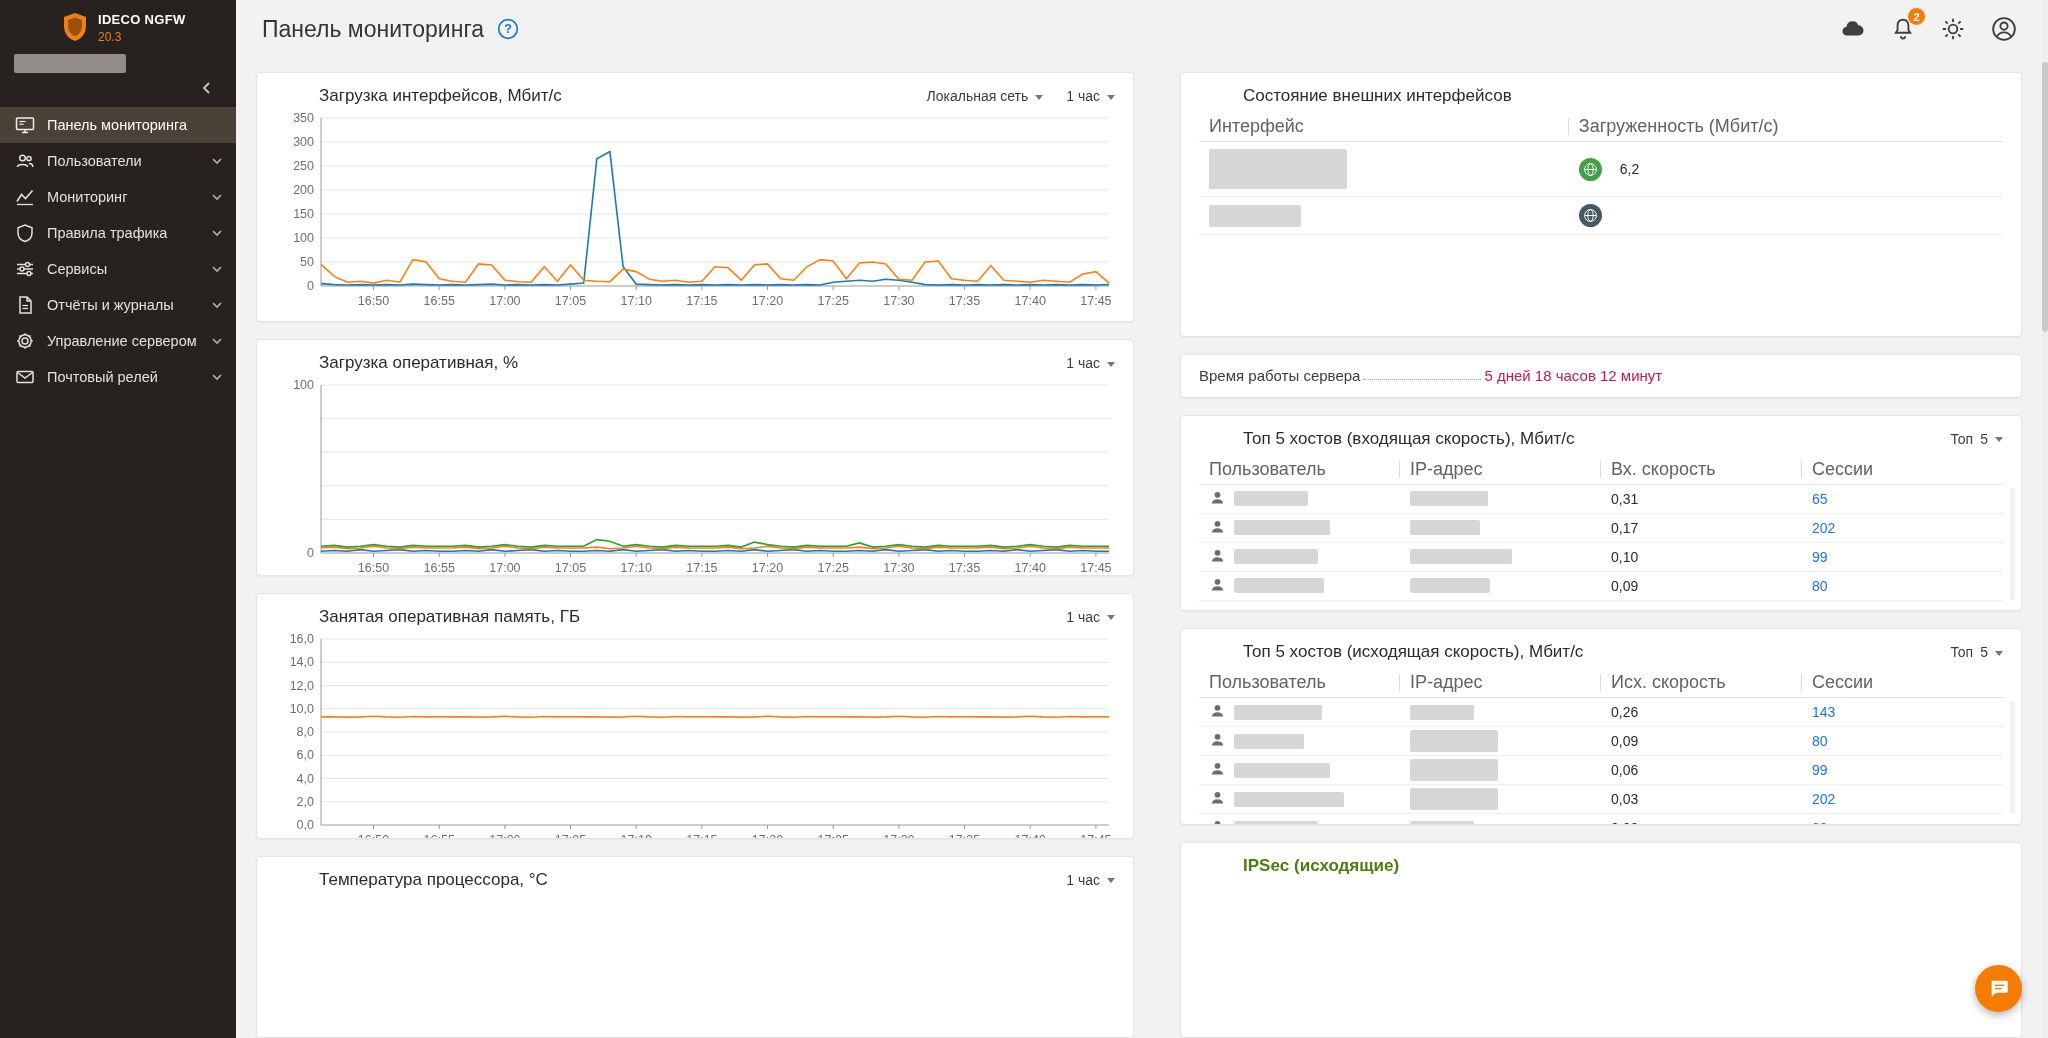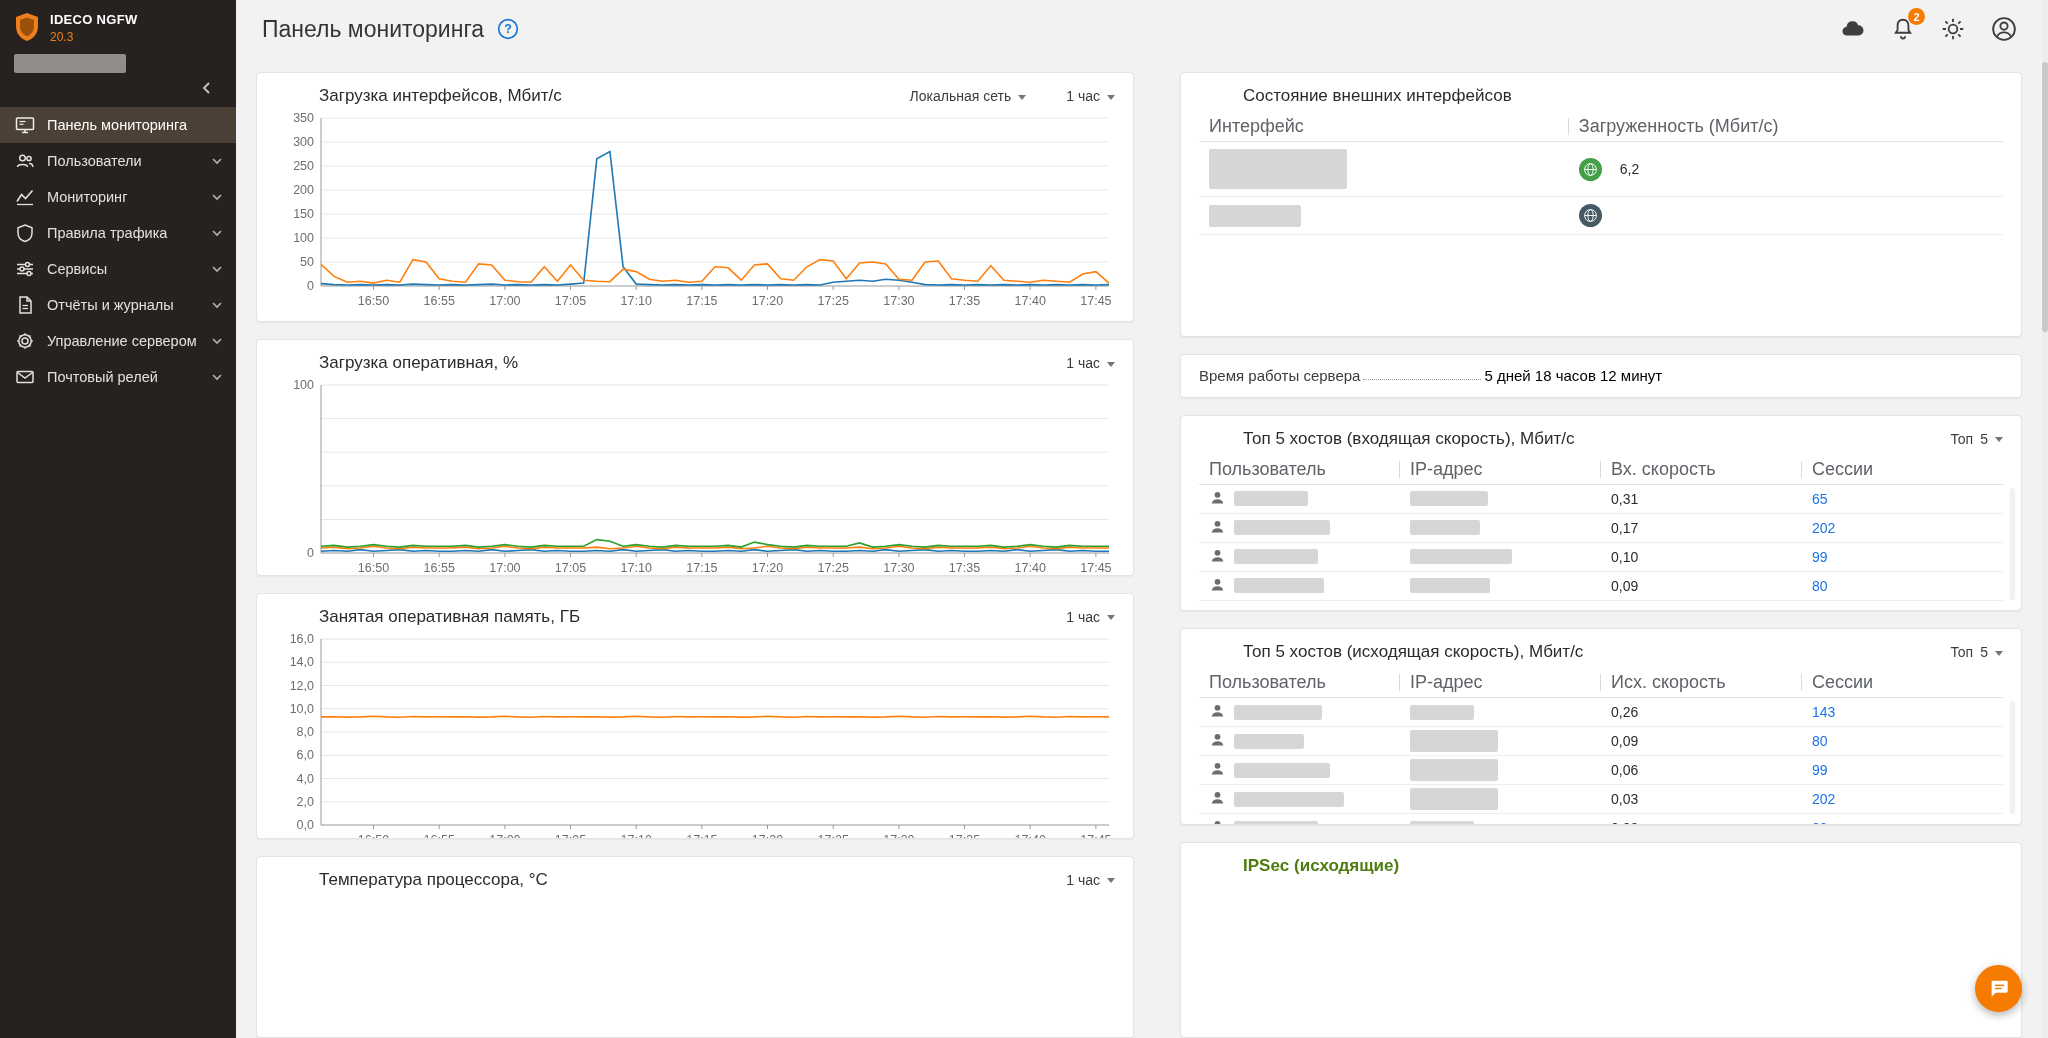--- a/index.html
+++ b/index.html
@@ -3,21 +3,21 @@
 <meta charset="utf-8">
 <style>
   * { box-sizing: border-box; margin: 0; padding: 0; }
   html, body { width: 2048px; height: 1038px; overflow: hidden;
     font-family: "Liberation Sans", "DejaVu Sans", sans-serif; background:#f2f2f2; }
   .app { display:flex; width:100%; height:100%; }
 
   
   .sidebar { width:236px; flex-shrink:0; background:#272220; color:#e3e0dd;
     display:flex; flex-direction:column; }
-  .brand { display:flex; align-items:flex-start; gap:10px; padding:12px 10px 2px 14px; }
+  .brand { display:flex; align-items:flex-start; gap:10px; padding:12px 10px 2px 14px;margin-left:48px; }
   .brand-txt { display:flex; flex-direction:column; }
   .brand-name { font-size:13px; font-weight:bold; color:#ffffff; letter-spacing:.3px; }
   .brand-ver { font-size:12px; color:#f08016; margin-top:3px; }
   .brand-redacted { margin:6px 0 0 14px; width:112px; height:19px; background:#908d8a; border-radius:2px; }
   .collapse-row { display:flex; justify-content:flex-end; padding:8px 22px 6px 0; }
   .collapse-btn { cursor:pointer; display:flex; }
   .nav { margin-top:6px; }
   .nav-item { display:flex; align-items:center; height:36px; padding:0 13px 0 14px;
     gap:11px; font-size:14.5px; color:#e3e0dd; cursor:pointer; white-space:nowrap; }
   .nav-item.active { background:#4c4136; color:#ffffff; }
@@ -44,21 +44,21 @@
 
   .card { background:#fff; border:1px solid #e4e4e4; border-radius:4px;
     box-shadow:0 1px 2px rgba(0,0,0,.05); padding:13px 18px; overflow:hidden; position:relative; }
   .h-if{height:290px} .h-cpu{height:274px} .h-mem{height:285px} .h-temp{height:210px}
   .h-ext{height:298px} .h-uptime{height:46px; padding:12px 18px;}
   .h-topin{height:220px} .h-topout{height:220px} .h-ipsec{height:220px}
 
   .card-head { display:flex; align-items:center; margin-bottom:6px;margin-left:44px; }
   .card-title { font-size:17px; font-weight:500; color:#2b2b2b; }
   .title-ipsec { color:#4d7c0f;font-weight:bold; }
-  .card-controls { margin-left:auto; display:flex; gap:40px; align-items:center; }
+  .card-controls { margin-left:auto; display:flex; gap:23px; align-items:center; }
   .select { display:flex; align-items:center; gap:7px; font-size:14px; color:#3c3c3c; cursor:pointer; }
   .caret { width:0; height:0; border-left:4.5px solid transparent; border-right:4.5px solid transparent;
     border-top:5px solid #757575; margin-top:2px; }
 
   svg .tick { font-size:12.5px; fill:#6e6e6e; }
   .legend { display:flex; justify-content:center; gap:28px; margin-top:4px; }
   .leg { display:flex; align-items:center; gap:8px; font-size:14px; color:#3c3c3c; }
   .sq { width:13px; height:13px; border-radius:2px; display:inline-block; }
 
   
@@ -77,21 +77,21 @@
   .globe { width:23px; height:23px; border-radius:50%; display:inline-flex; align-items:center;
     justify-content:center; margin-right:10px; flex-shrink:0; }
   .load-val { font-size:14px; color:#2b2b2b; }
   .vtrack { position:absolute; right:6px; top:72px; bottom:10px; width:5px; background:#f1f1f1; border-radius:3px; }
   .vthumb { width:5px; height:48px; background:#cfcfcf; border-radius:3px; cursor:pointer; }
 
   
   .uptime-line { display:flex; align-items:baseline; font-size:15px; }
   .uptime-label { color:#3c3c3c; }
   .leader { width:118px; border-bottom:1px dotted #9e9e9e; align-self:flex-end; margin:0 3px 4px 3px; }
-  .uptime-value { color:#000000; }
+  .uptime-value { color:#be185d; }
 
   
   .fab { position:absolute; right:26px; bottom:26px; width:47px; height:47px; border-radius:50%;
     background:#f57c00; display:flex; align-items:center; justify-content:center;
     box-shadow:0 3px 8px rgba(0,0,0,.3); cursor:pointer; }
 
   
   .page-scroll { position:absolute; top:0; right:0; width:6px; height:100%; background:#ededed; }
   .page-thumb { position:absolute; top:62px; right:0; width:6px; height:270px; background:#c9c9c9; border-radius:3px; cursor:pointer; }
 </style>

